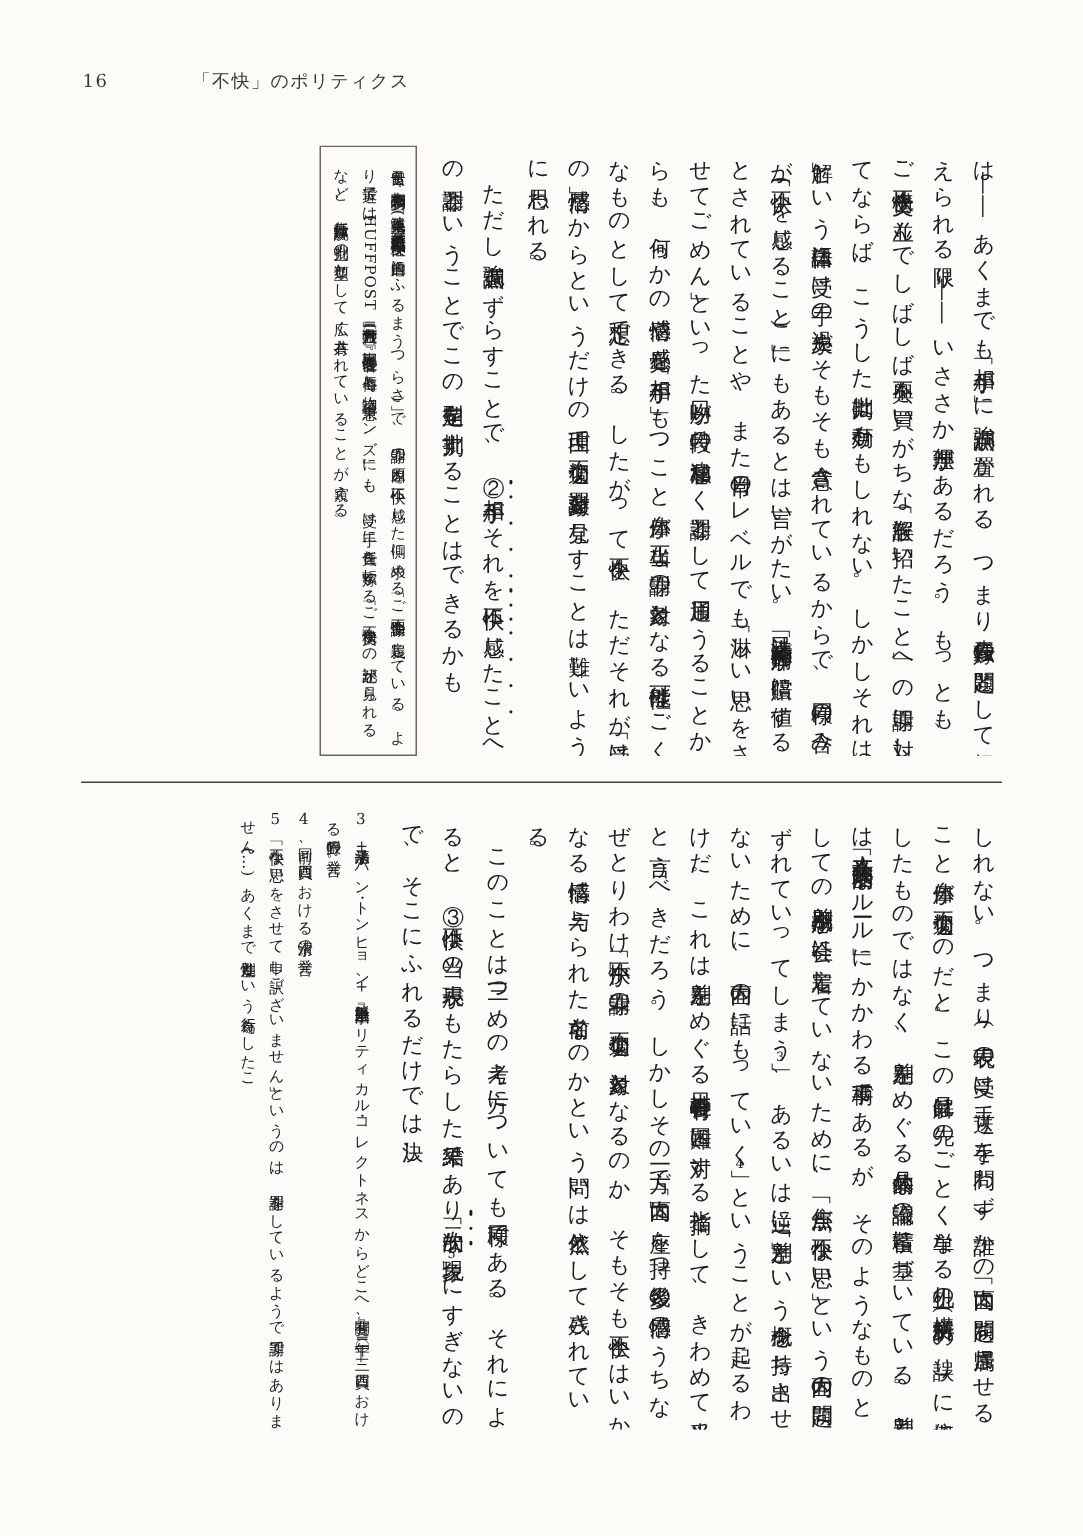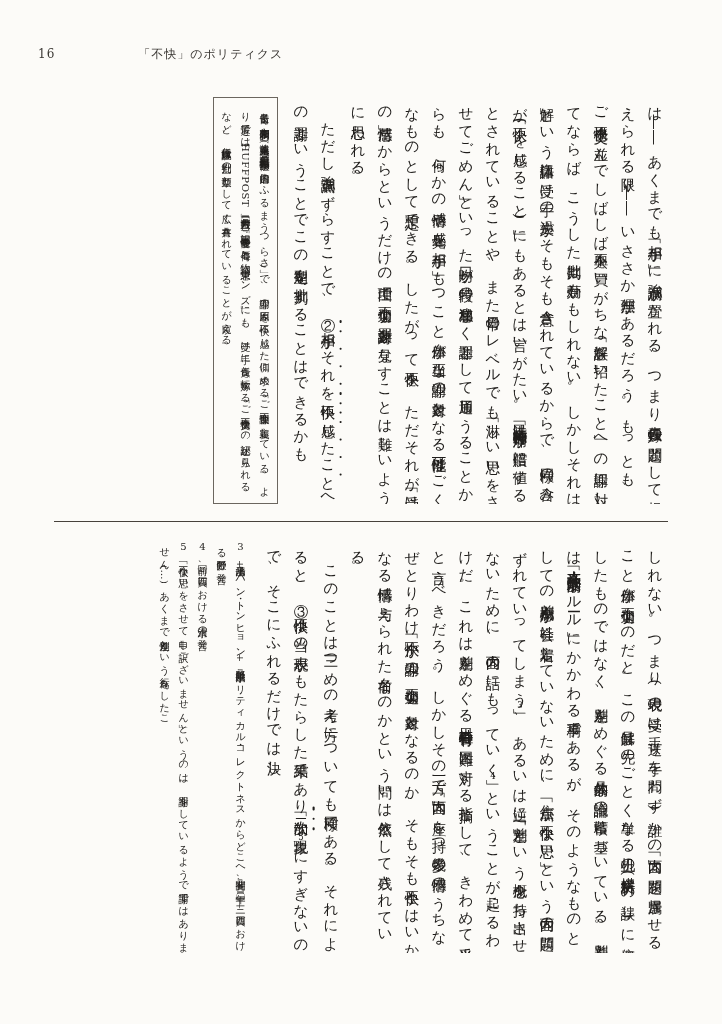--- a/index.html
+++ b/index.html
@@ -8,26 +8,26 @@
     background:#fcfbf8;
     color:#1f1d1b;
     font-family:"DejaVu Serif","Liberation Serif",serif;
     position:relative;
     overflow:hidden;
   }
   .page{position:relative;width:722px;height:1024px;}
 
   
   .page-header{
-    position:absolute;top:46px;left:38px;
+    position:absolute;top:46px;left:55px;
     font-size:12px;color:#3a3733;
     display:flex;align-items:baseline;
   }
   .page-num{letter-spacing:1px;}
-  .running-title{margin-left:83px;letter-spacing:1px;}
+  .running-title{margin-left:56px;letter-spacing:1px;}
 
   
   .tier{
     position:absolute;left:54px;width:614px;
     writing-mode:vertical-rl;
     -webkit-writing-mode:vertical-rl;
     overflow:hidden;
   }
   .tier-upper{top:97px;height:407px;}
   .tier-lower{top:541px;height:412px;}

